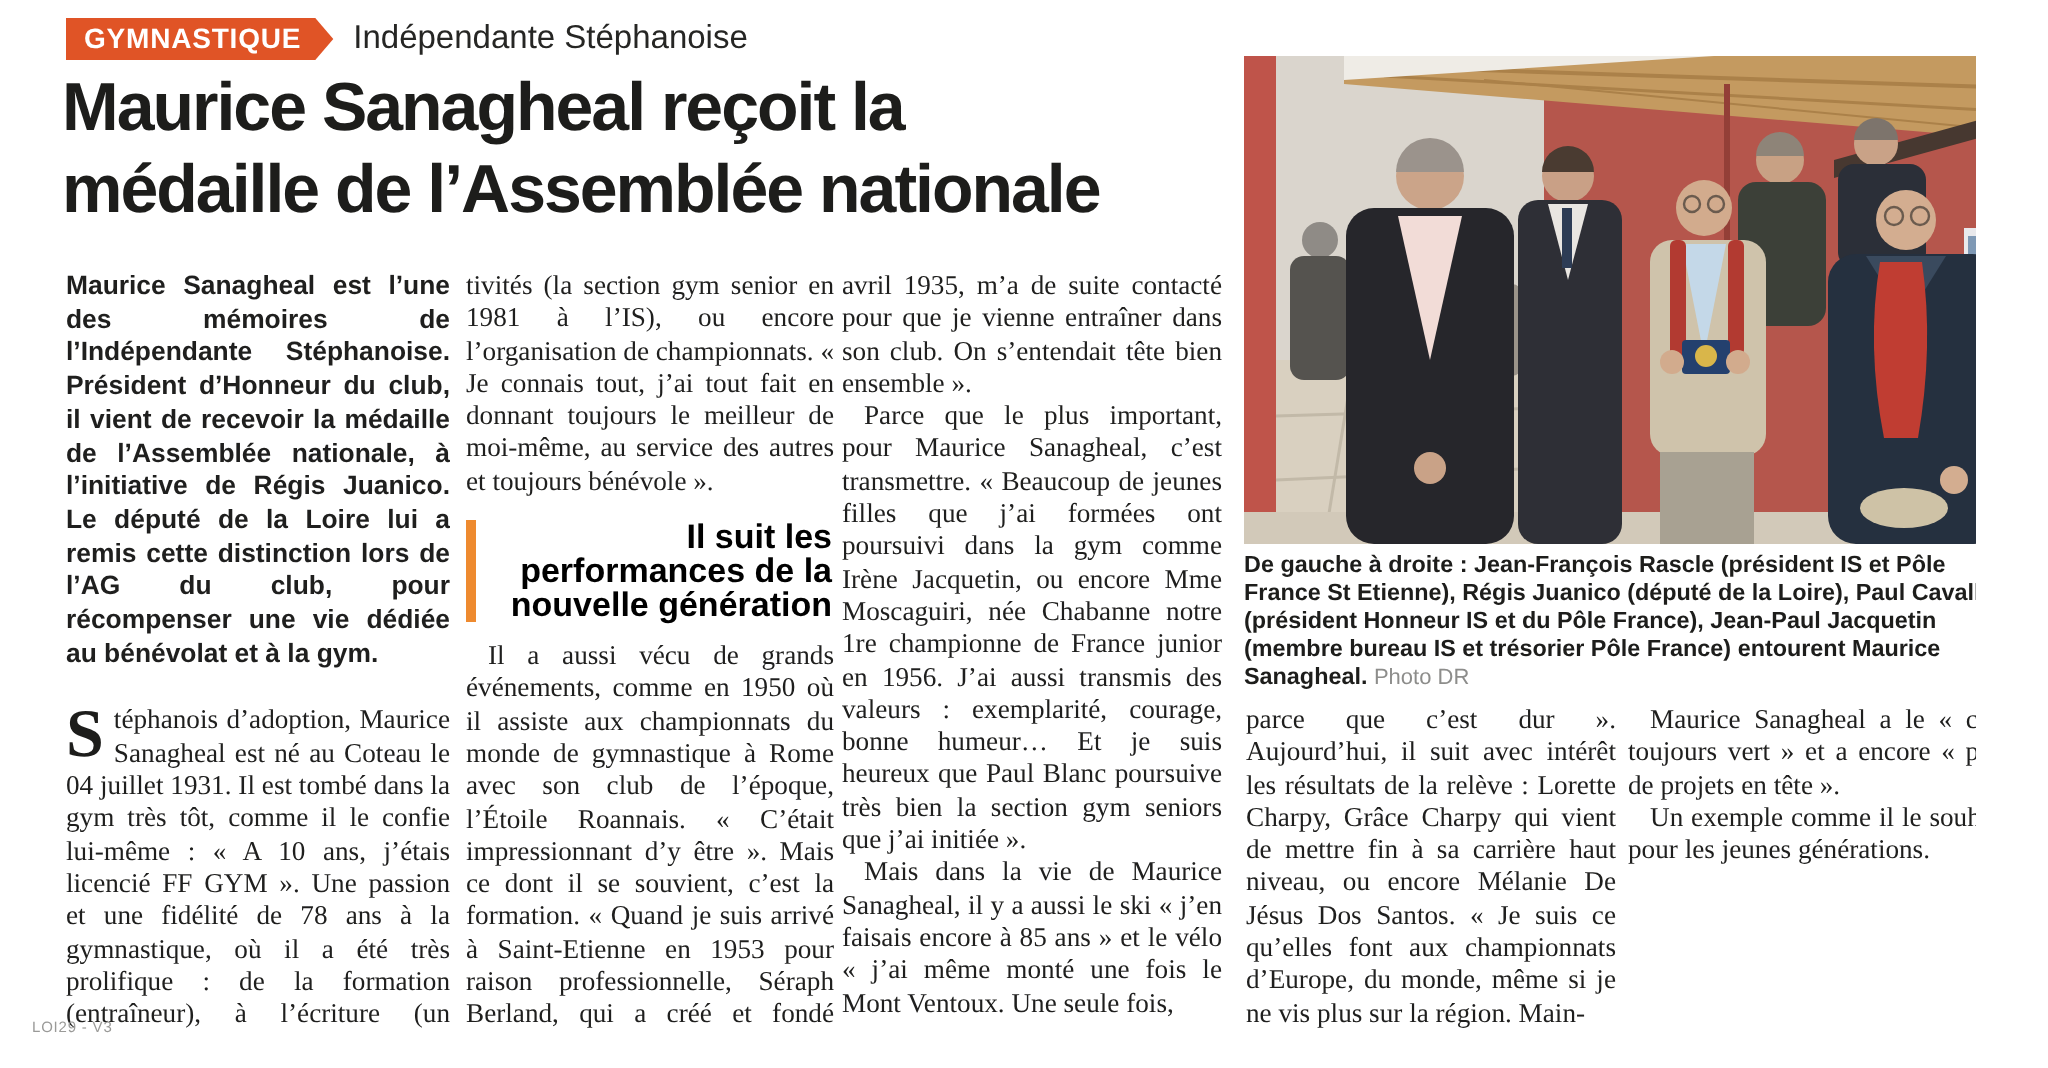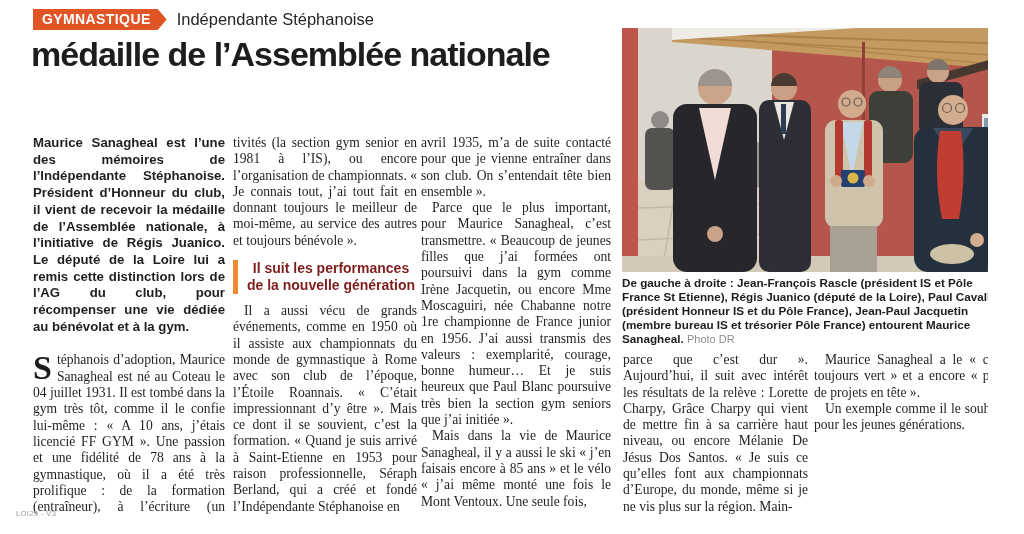--- a/index.html
+++ b/index.html
@@ -32,22 +32,22 @@
   .lede { font-weight:bold; font-size:13.2px; line-height:16.7px; margin-bottom:17px; }
   .body { font-family:"Liberation Serif", serif; font-size:13.6px; line-height:16.3px; }
   .body.ind { text-indent:11px; }
   .dropcap {
     display:block; float:left; font-family:"Liberation Serif", serif; font-weight:bold;
     font-size:34px; line-height:27px; padding:2px 5px 0 0; color:#1d1d1b;
   }
   .subhead { display:flex; align-items:stretch; margin:11px 0 9px 0; }
   .subhead-bar { width:5px; background:#ee8a2f; margin-right:8px; flex:none; }
   .subhead-text {
-    font-weight:bold; font-size:14px; line-height:17px; color:#7f1d1d;
-    text-align:center; width:170px;
+    font-weight:bold; font-size:17px; line-height:17px; color:#000000;
+    text-align:right; width:170px;
   }
   
   .photo { position:absolute; left:622px; top:28px; width:389px; height:244px; background:#b5564c; }
   .photo svg { display:block; width:100%; height:100%; }
   .caption {
     position:absolute; left:622px; top:276px; width:390px;
     font-size:11.7px; line-height:13.9px; font-weight:bold; color:#1d1d1b; text-align:left;
   }
   .credit { font-weight:normal; color:#8d8d8b; font-size:11px; }
   .byline { text-align:right; font-family:"Liberation Sans", sans-serif; font-weight:bold; font-size:13px; margin-top:3px; }
@@ -57,20 +57,21 @@
 <body>
 
 <div class="page">
 
   <div class="kicker-row">
     <span class="kicker">GYMNASTIQUE</span>
     <span class="section-title">Indépendante Stéphanoise</span>
   </div>
 
   <h1 class="headline">
+    <span>Maurice Sanagheal reçoit la</span>
     <span>médaille de l’Assemblée nationale</span>
   </h1>
 
   <div class="col col-1">
     <p class="lede">Maurice Sanagheal est l’une des mémoires de l’Indépendante Stéphanoise. Président d’Honneur du club, il vient de recevoir la médaille de l’Assemblée nationale, à l’initiative de Régis Juanico. Le député de la Loire lui a remis cette distinction lors de l’AG du club, pour récompenser une vie dédiée au bénévolat et à la gym.</p>
     <p class="body"><span class="dropcap">S</span><span>téphanois d’adoption, Maurice Sanagheal est né au Coteau le 04 juillet 1931. Il est tombé dans la gym très tôt, comme il le confie lui-même : « A 10 ans, j’étais licencié FF GYM ». Une passion et une fidélité de 78 ans à la gymnastique, où il a été très prolifique : de la formation (entraîneur), à l’écriture (un manuel d’instructeur sur les bases de la gym) à la création d’ac-</span></p>
   </div>
 
   <div class="col col-2">
     <p class="body">tivités (la section gym senior en 1981 à l’IS), ou encore l’organisation de championnats. « Je connais tout, j’ai tout fait en donnant toujours le meilleur de moi-même, au service des autres et toujours bénévole ».</p>

